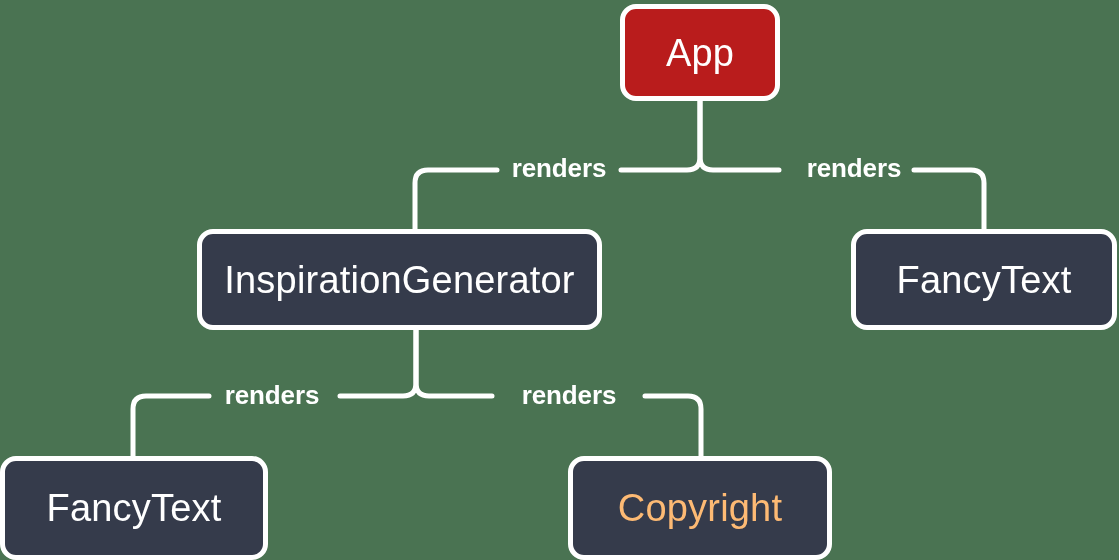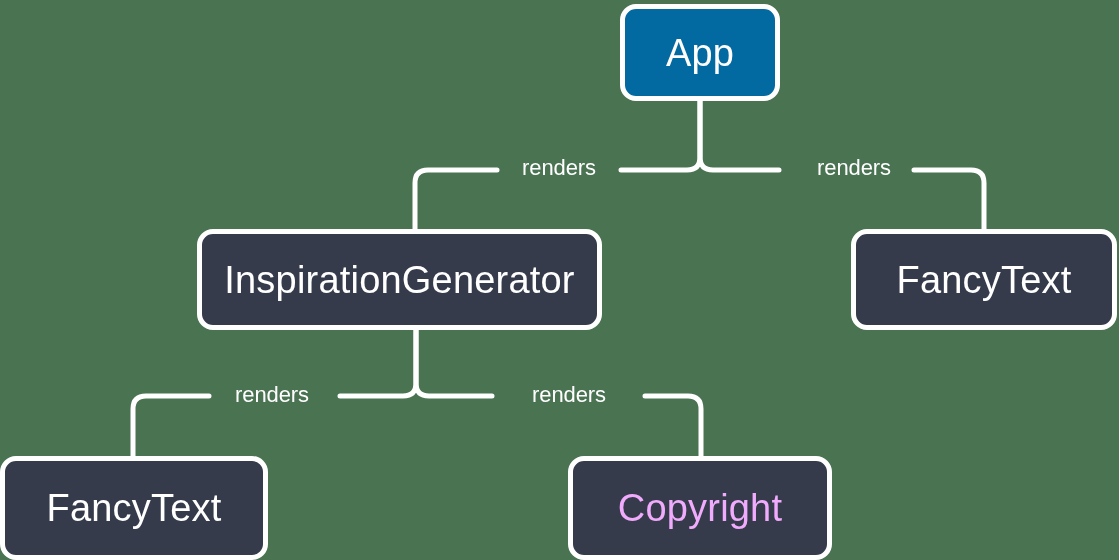--- a/index.html
+++ b/index.html
@@ -49,22 +49,22 @@
     color: #ffffff;
     font-size: 38px;
     font-weight: 400;
     letter-spacing: 0.2px;
     white-space: nowrap;
     line-height: 1;
   }
   .edge-label {
     position: absolute;
     color: #ffffff;
-    font-size: 22px;
-    font-weight: 400;
+    font-size: 26px;
+    font-weight: 700;
     white-space: nowrap;
     line-height: 1;
     transform: translate(-50%, -50%);
     z-index: 3;
     letter-spacing: -0.1px;
   }
 </style>
 </head>
 <body>
 
@@ -78,30 +78,30 @@
     </svg>
 
   <div id="edge-label-layer">
       <div class="edge-label" style="left: 559px; top: 168px; color: rgb(255, 255, 255);">renders</div>
       <div class="edge-label" style="left: 854px; top: 168px; color: rgb(255, 255, 255);">renders</div>
       <div class="edge-label" style="left: 272px; top: 395px; color: rgb(255, 255, 255);">renders</div>
       <div class="edge-label" style="left: 569px; top: 395px; color: rgb(255, 255, 255);">renders</div>
     </div>
 
   <div id="node-layer">
-      <div class="node" style="left: 620px; top: 4px; width: 160px; height: 97px; background: #0369a1; border-color: rgb(255, 255, 255); text-align: right;">
+      <div class="node" style="left: 620px; top: 4px; width: 160px; height: 97px; background: #b91c1c; border-color: rgb(255, 255, 255); text-align: right;">
         <span class="node-label" style="color: rgb(255, 255, 255);">App</span>
       </div>
       <div class="node" style="left: 197px; top: 229px; width: 405px; height: 101px; background: rgb(53, 59, 75); border-color: rgb(255, 255, 255);">
         <span class="node-label" style="color: rgb(255, 255, 255);">InspirationGenerator</span>
       </div>
       <div class="node" style="left: 851px; top: 229px; width: 266px; height: 101px; background: rgb(53, 59, 75); border-color: rgb(255, 255, 255);">
         <span class="node-label" style="color: rgb(255, 255, 255);">FancyText</span>
       </div>
       <div class="node" style="left: 0px; top: 456px; width: 268px; height: 104px; background: rgb(53, 59, 75); border-color: rgb(255, 255, 255);">
         <span class="node-label" style="color: rgb(255, 255, 255);">FancyText</span>
       </div>
       <div class="node" style="left: 568px; top: 456px; width: 264px; height: 104px; background: rgb(53, 59, 75); border-color: rgb(255, 255, 255);">
-        <span class="node-label" style="color: #f0abfc;">Copyright</span>
+        <span class="node-label" style="color: #fdba74;">Copyright</span>
       </div>
     </div>
 
 </div>
 
 </body></html>

